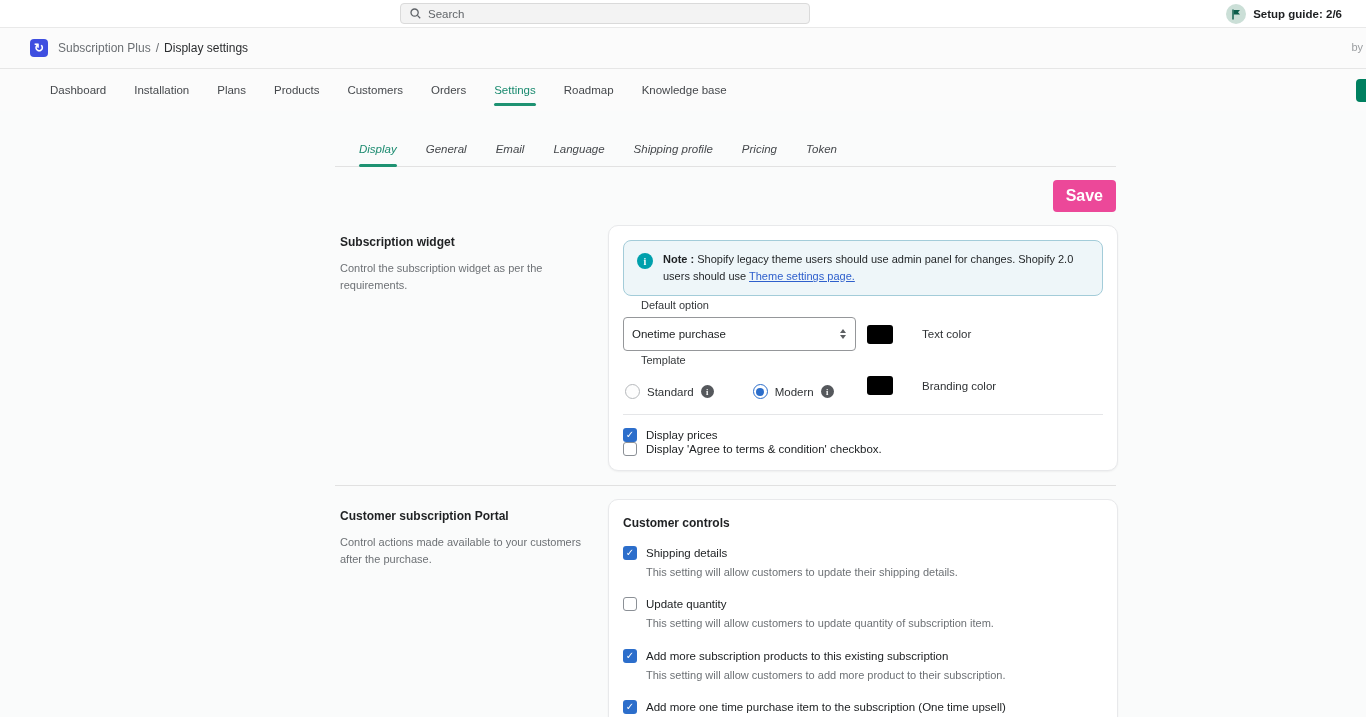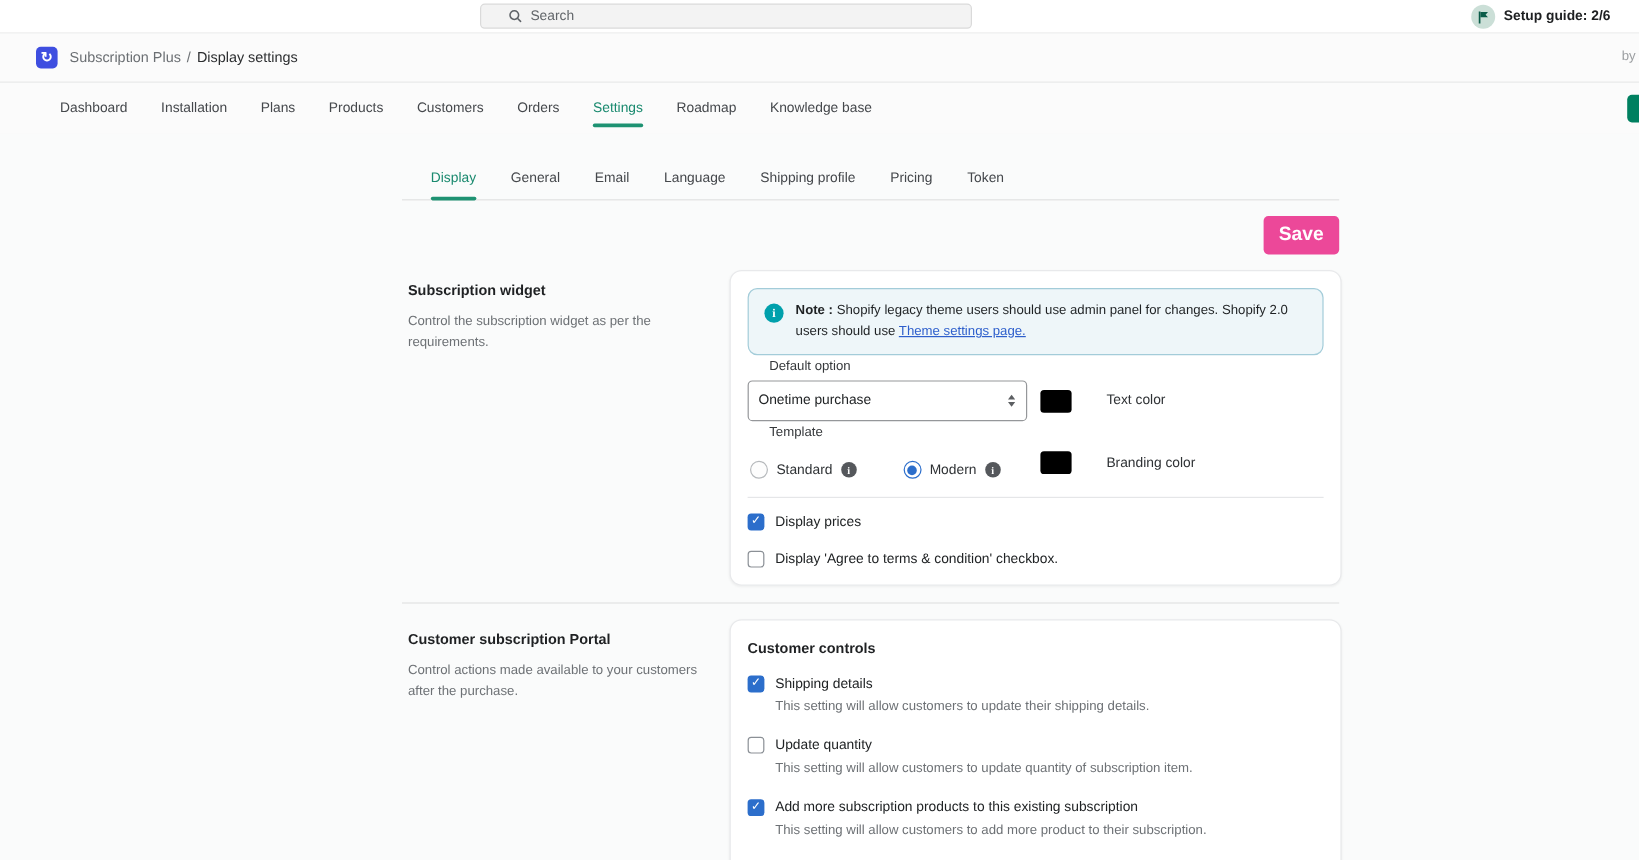--- a/index.html
+++ b/index.html
@@ -3,21 +3,21 @@
 <meta charset="utf-8">
 <style>
   * { margin:0; padding:0; box-sizing:border-box; }
   html,body { width:1366px; height:717px; overflow:hidden; }
   body { background:#fafbfb; font-family:"Liberation Sans", sans-serif; color:#202325; }
 
   
   .topbar { position:relative; height:28px; background:#ffffff; border-bottom:1px solid #e9e9e9; }
   .searchbox { position:absolute; left:400px; top:3px; width:410px; height:21px;
     background:#f3f3f3; border:1px solid #dadada; border-radius:4px;
-    display:flex; align-items:center; gap:7px; padding:0 23px; }
+    display:flex; align-items:center; gap:7px; padding:0 9px; }
   .searchbox .ph { font-size:11.5px; color:#62666a; }
   .setup { position:absolute; right:24px; top:2px; height:24px; display:flex; align-items:center; gap:7px; }
   .setup-circle { width:20px; height:20px; border-radius:50%; background:#cbdfd7;
     display:flex; align-items:center; justify-content:center; }
   .setup-label { font-size:11.5px; font-weight:700; color:#1d1f21; }
 
   
   .appbar { position:relative; height:41px; background:#fbfbfb; border-bottom:1px solid #e6e6e6;
     display:flex; align-items:center; padding-left:30px; }
   .logo { width:18px; height:18px; border-radius:4px; background:#3e4ee0; color:#fff;
@@ -31,21 +31,21 @@
     gap:28px; padding-left:50px; }
   .nav-tab { font-size:11.5px; color:#45484c; display:flex; align-items:center; position:relative; cursor:pointer; }
   .nav-tab.active { color:#1a8a6f; }
   .nav-tab.active::after { content:""; position:absolute; left:0; right:0; bottom:5px; height:3px;
     border-radius:2px; background:#1e9272; }
   .green-cut { position:absolute; right:0; top:10px; width:10px; height:23px; background:#008060;
     border-radius:4px 0 0 4px; }
 
   
   .subnav { margin:23px 0 0 335px; width:781px; border-bottom:1px solid #e2e2e2;
-    display:flex; gap:29px; padding-left:24px; }
+    display:flex; gap:29px; padding-left:24px;font-style:italic; }
   .sub-tab { font-size:11.5px; color:#45484c; padding:9px 0 11px; position:relative; cursor:pointer; }
   .sub-tab.active { color:#1a8a6f; }
   .sub-tab.active::after { content:""; position:absolute; left:0; right:0; bottom:-1px; height:3px;
     border-radius:2px; background:#1e9272; }
 
   
   .save-row { width:781px; margin:13px 0 0 335px; display:flex; justify-content:flex-end; }
   .save-btn { background:#ec4899; color:#fff; border:none; border-radius:4px; font-family:inherit;
     font-size:16px; font-weight:700; padding:7px 13px; cursor:pointer; }
 
@@ -87,21 +87,21 @@
     font-family:"Liberation Serif", serif; cursor:pointer; }
 
   .hr { border:none; border-top:1px solid #e5e6e8; margin:15px 0 13px; }
 
   .check-row { display:flex; align-items:center; gap:9px; }
   .checkbox { width:14px; height:14px; border-radius:3px; flex-shrink:0; cursor:pointer; }
   .checkbox.checked { background:#2c6ecb; color:#fff; display:flex; align-items:center; justify-content:center;
     font-size:10px; line-height:1; }
   .checkbox.unchecked { background:#fff; border:1.5px solid #8b9096; }
   .check-label { font-size:11.5px; color:#202325; }
-  .mt17 { margin-top:17px; }
+  .mt17 { }
 
   .section-divider { width:781px; margin:14px 0 0 335px; border:none; border-top:1px solid #e1e1e1; }
 
   .card-title { font-size:12px; font-weight:700; color:#1f2123; margin:2px 0 16px; }
   .ctl-item { margin-bottom:17px; }
   .ctl-desc { font-size:11px; color:#6d7175; margin:5px 0 0 23px; line-height:1.4; }
 </style>
 </head>
 <body>
 

